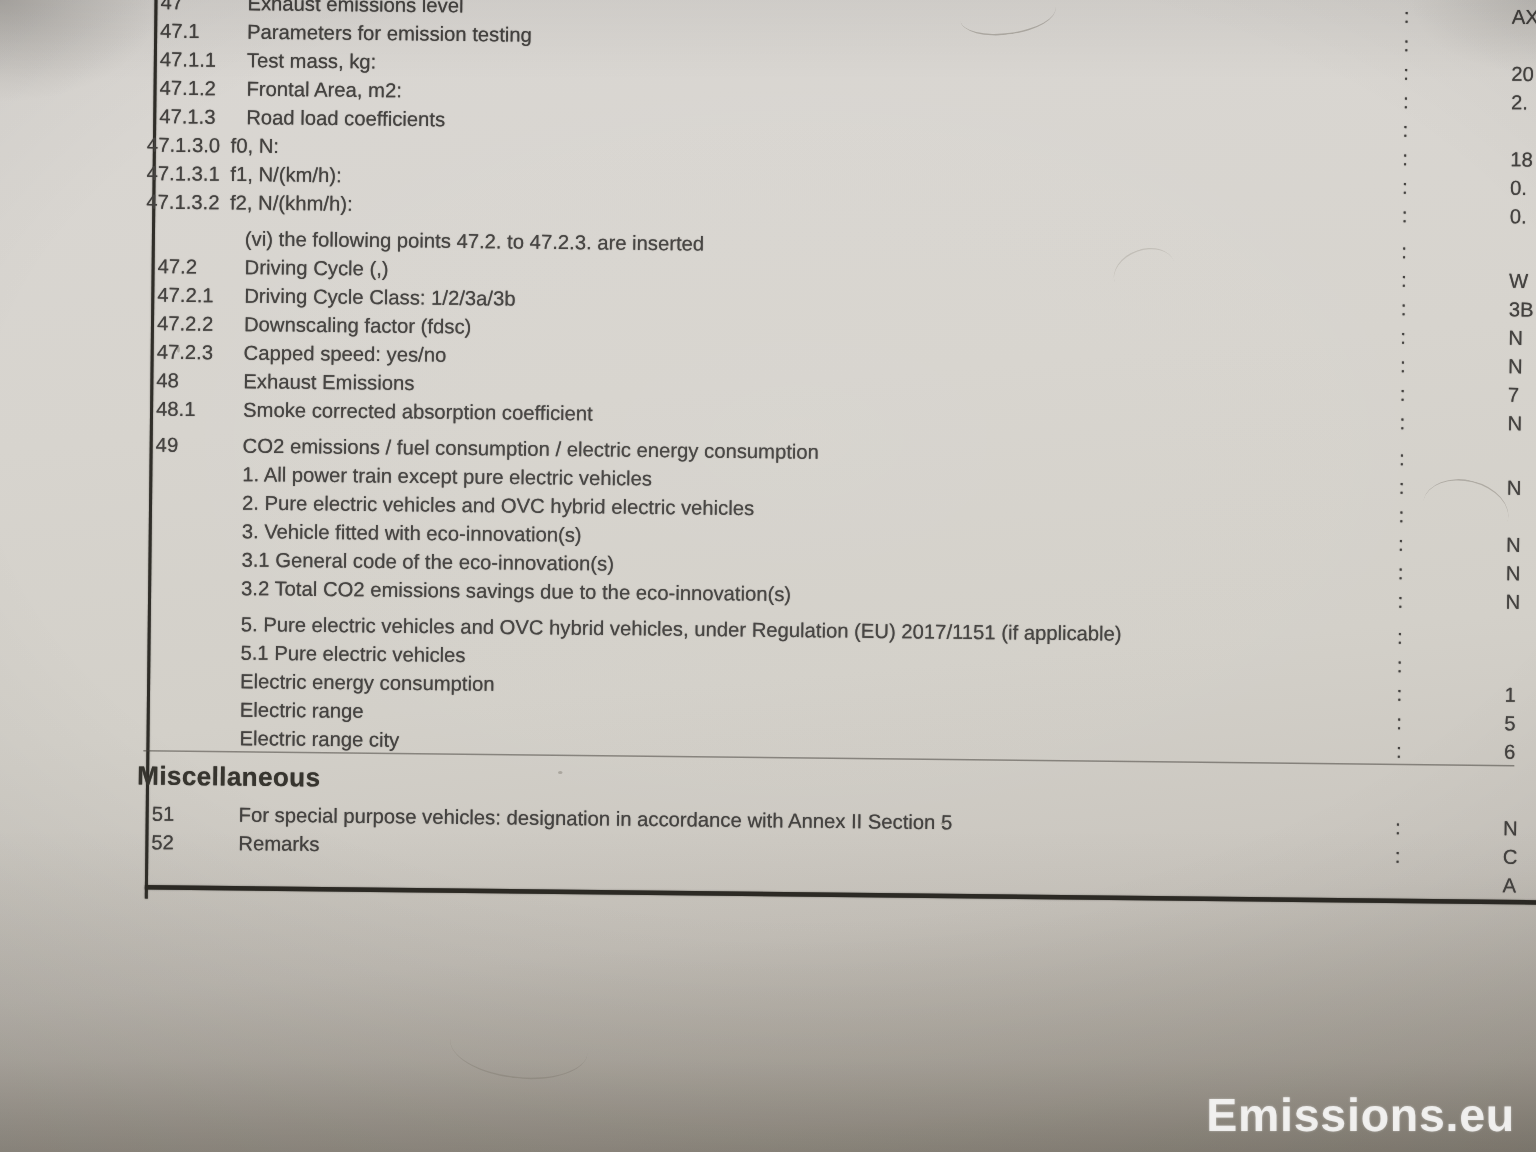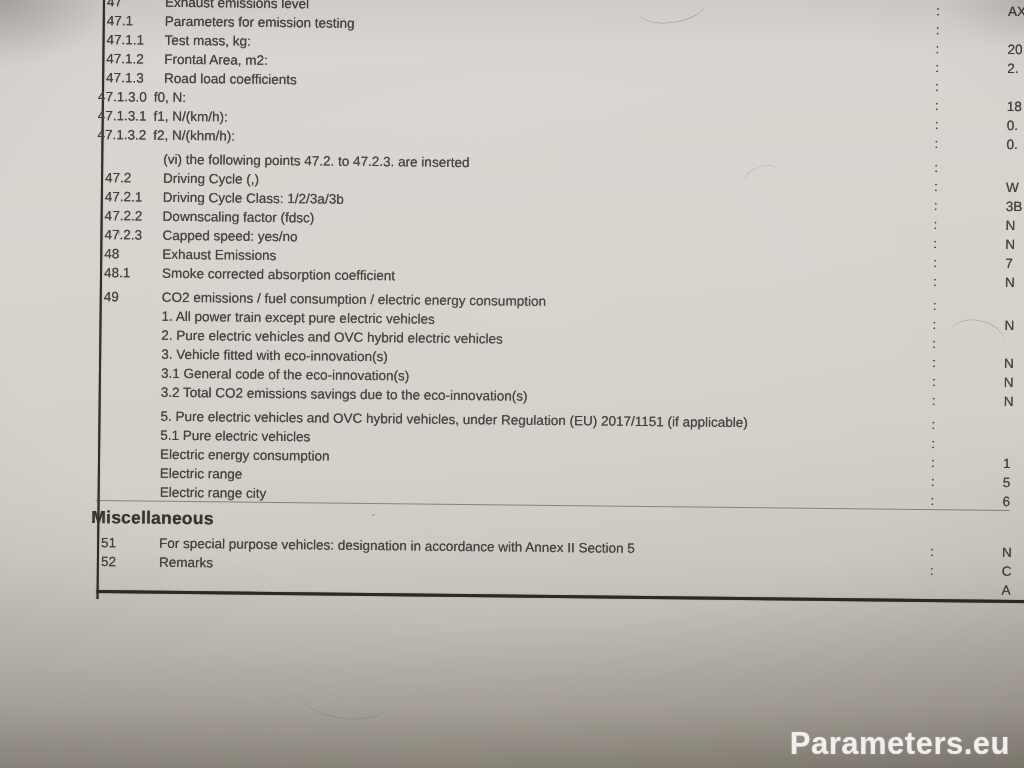--- a/index.html
+++ b/index.html
@@ -92,14 +92,14 @@
   <div class="hair hair3"></div>
   <div class="hair hair4"></div>
   <div class="speck speck1"></div>
   <div class="speck speck2"></div>
   <div class="speck speck3"></div>
 
   <div class="corner-tl"></div>
   <div class="corner-tr"></div>
   <div class="vignette"></div>
 
-  <div class="watermark">Parameters.eu</div>
+  <div class="watermark">Emissions.eu</div>
 </div>
 
 </body></html>

